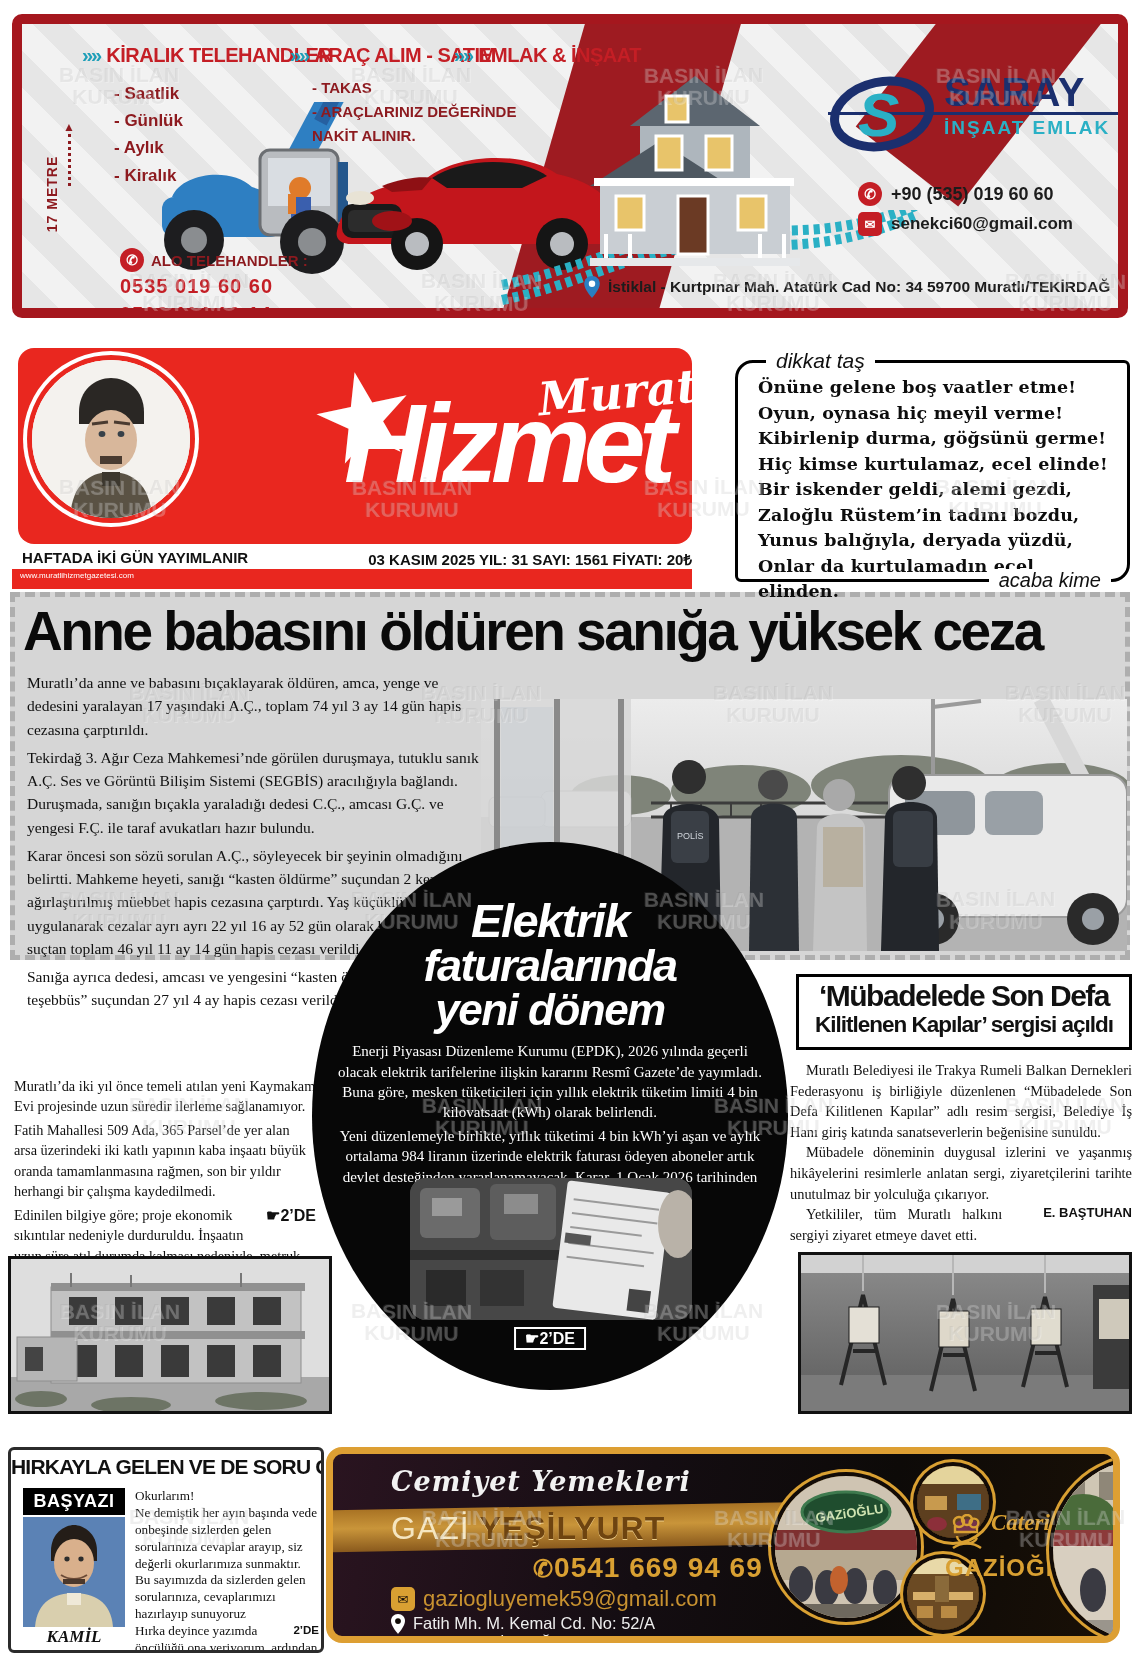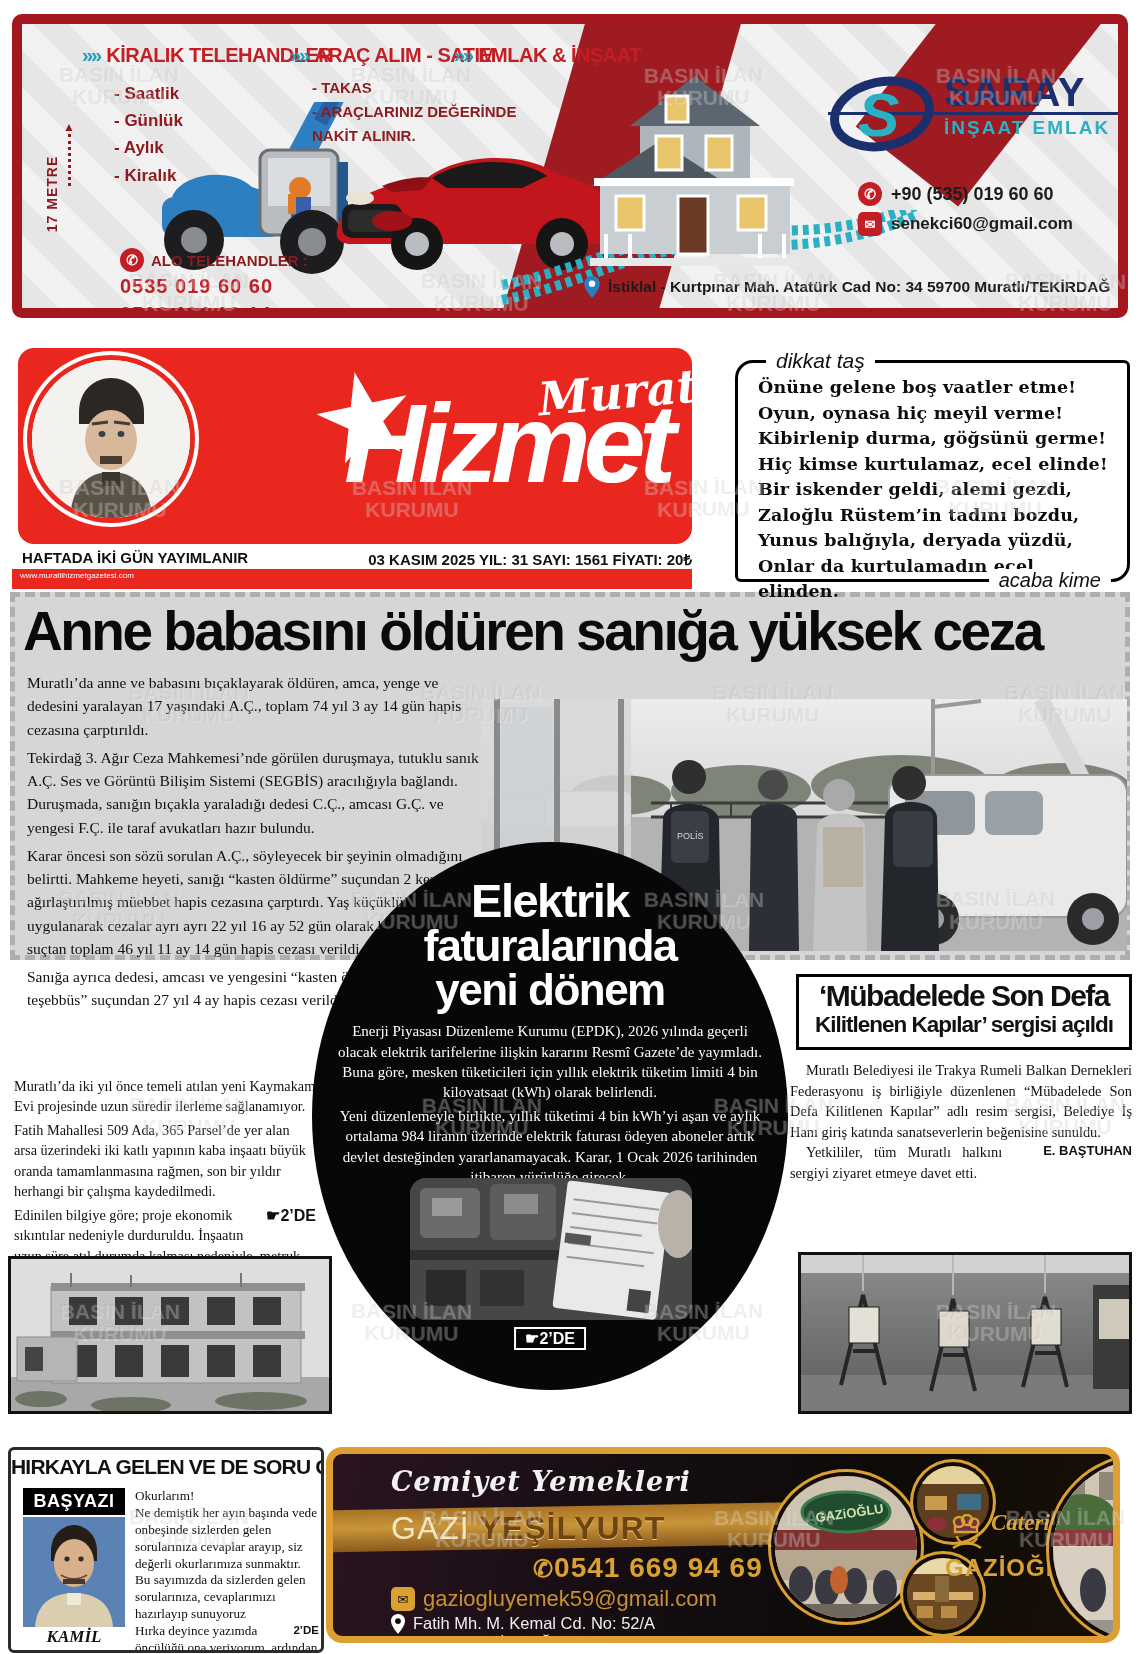--- a/index.html
+++ b/index.html
@@ -75,21 +75,21 @@
   #lead-body{position:absolute;left:12px;top:74px;width:452px;font-family:"Liberation Serif",serif;
       font-size:15.5px;line-height:1.5;color:#101010;}
   #lead-body p{margin:0 0 5px 0;}
   .cont-marker{float:right;font-family:"Liberation Sans",sans-serif;font-weight:bold;font-size:16px;margin-left:8px;}
   .cont-marker::before{content:"\261b ";}
   #police-photo{position:absolute;left:466px;top:102px;width:646px;height:252px;background:#cfcfcf;overflow:hidden;}
 
   
   #circle-story{position:absolute;left:312px;top:842px;width:476px;height:548px;background:#070707;
       border-radius:50%;z-index:6;color:#fff;text-align:center;}
-  #cs-title{margin-top:36px;font-weight:bold;line-height:.98;letter-spacing:-1.5px;}
+  #cs-title{margin-top:56px;font-weight:bold;line-height:.98;letter-spacing:-1.5px;font-style:italic;}
   #cs-title .t1{font-size:47px;}
   #cs-title .t2{font-size:45px;}
   #cs-title .t3{font-size:44px;}
   #cs-body{margin:10px auto 0;width:424px;font-family:"Liberation Serif",serif;font-size:15px;line-height:1.36;}
   #cs-body p{margin:0 0 3px 0;}
   #bill-photo{position:absolute;left:98px;top:336px;width:282px;height:142px;border-radius:16px;overflow:hidden;background:#4a4a4a;}
   #cs-badge{position:absolute;left:50%;transform:translateX(-50%);bottom:40px;border:2px solid #fff;color:#fff;
       padding:0 9px;font-weight:bold;font-size:16px;}
   #cs-badge::before{content:"\261b ";}
 
@@ -460,20 +460,21 @@
       </g>
     </svg>
   </div>
 
   <div id="mub-headbox">
     <div id="mub-h1">‘Mübadelede Son Defa</div>
     <div id="mub-h2">Kilitlenen Kapılar’ sergisi açıldı</div>
   </div>
   <div id="mub-body">
     <p>Muratlı Belediyesi ile Trakya Rumeli Balkan Dernekleri Federasyonu iş birliğiyle düzenlenen “Mübadelede Son Defa Kilitlenen Kapılar” adlı resim sergisi, Belediye İş Hanı giriş katında sanatseverlerin beğenisine sunuldu.</p>
+    <p>Mübadele döneminin duygusal izlerini ve yaşanmış hikâyelerini resimlerle anlatan sergi, ziyaretçilerini tarihte unutulmaz bir yolculuğa çıkarıyor.</p>
     <p><span class="byline">E. BAŞTUHAN</span><span>Yetkililer, tüm Muratlı halkını sergiyi ziyaret etmeye davet etti.</span></p>
   </div>
   <div id="exhibit-photo">
     <svg width="334" height="162" viewBox="0 0 334 162">
       <defs>
           <linearGradient id="ex" x1="0" y1="0" x2="0" y2="1">
         <stop offset="0" stop-color="#8d8d8d"></stop>
             <stop offset="1" stop-color="#5a5a5a"></stop>
           </linearGradient>
         </defs>

